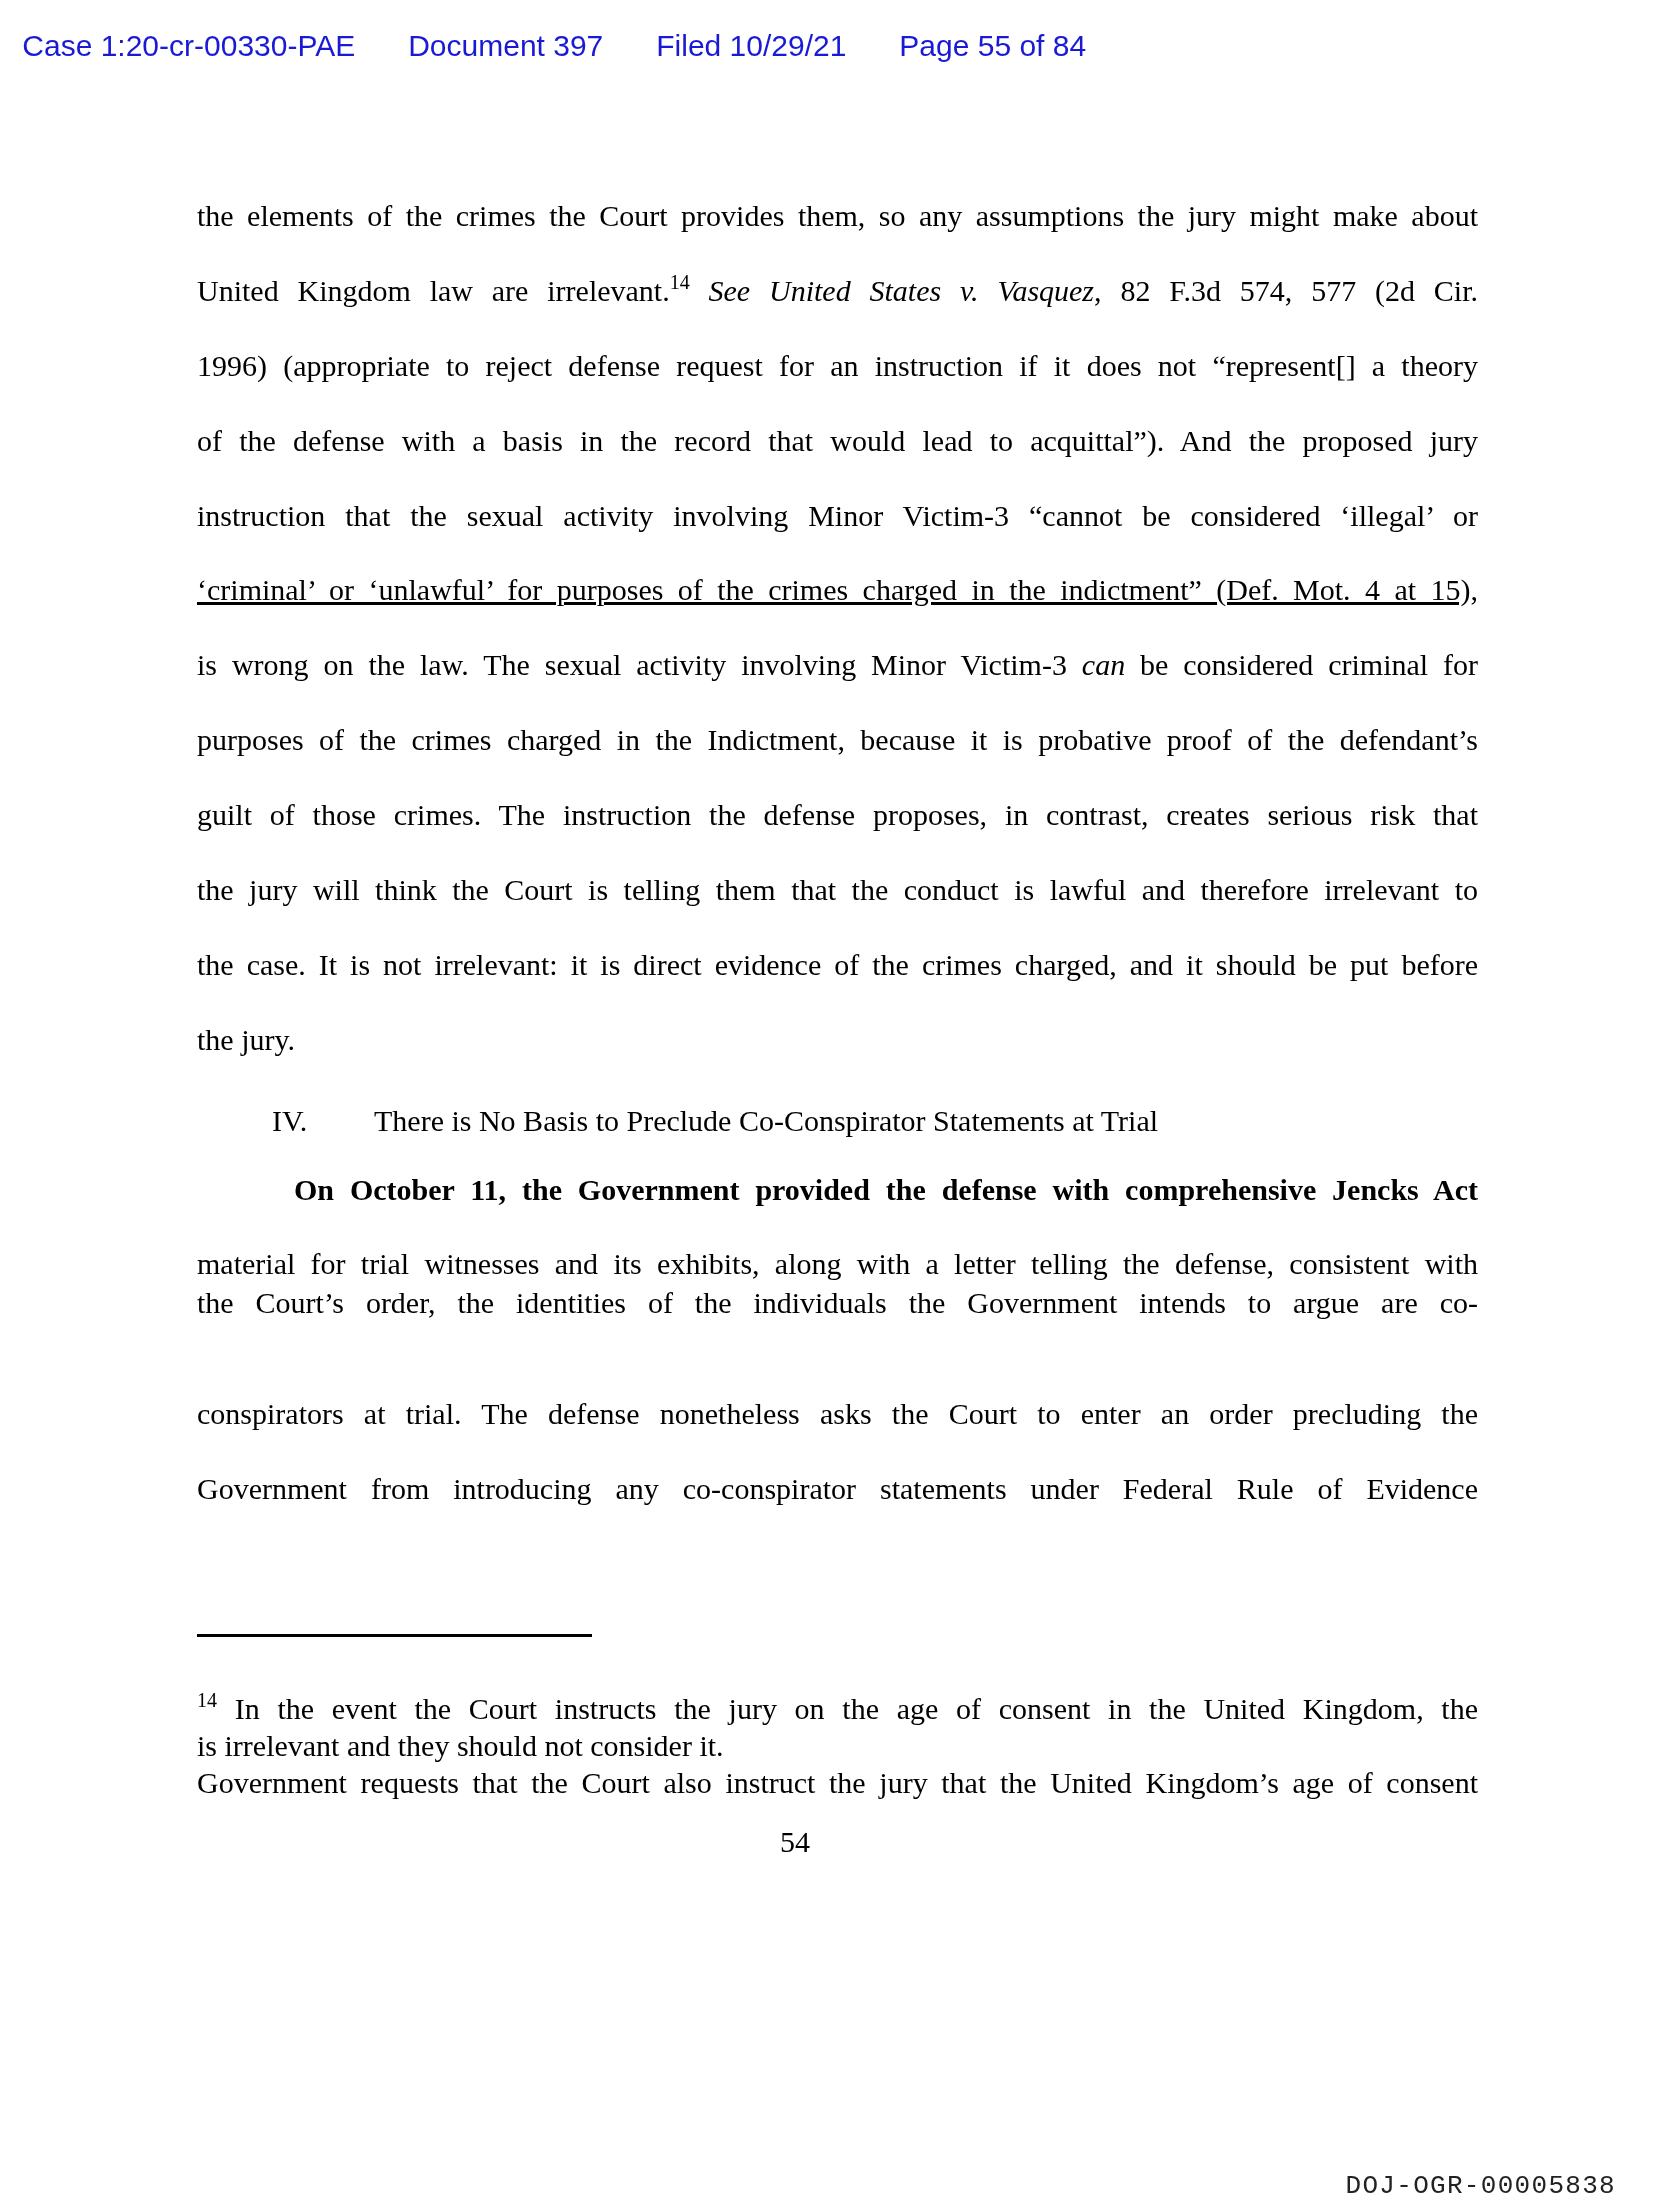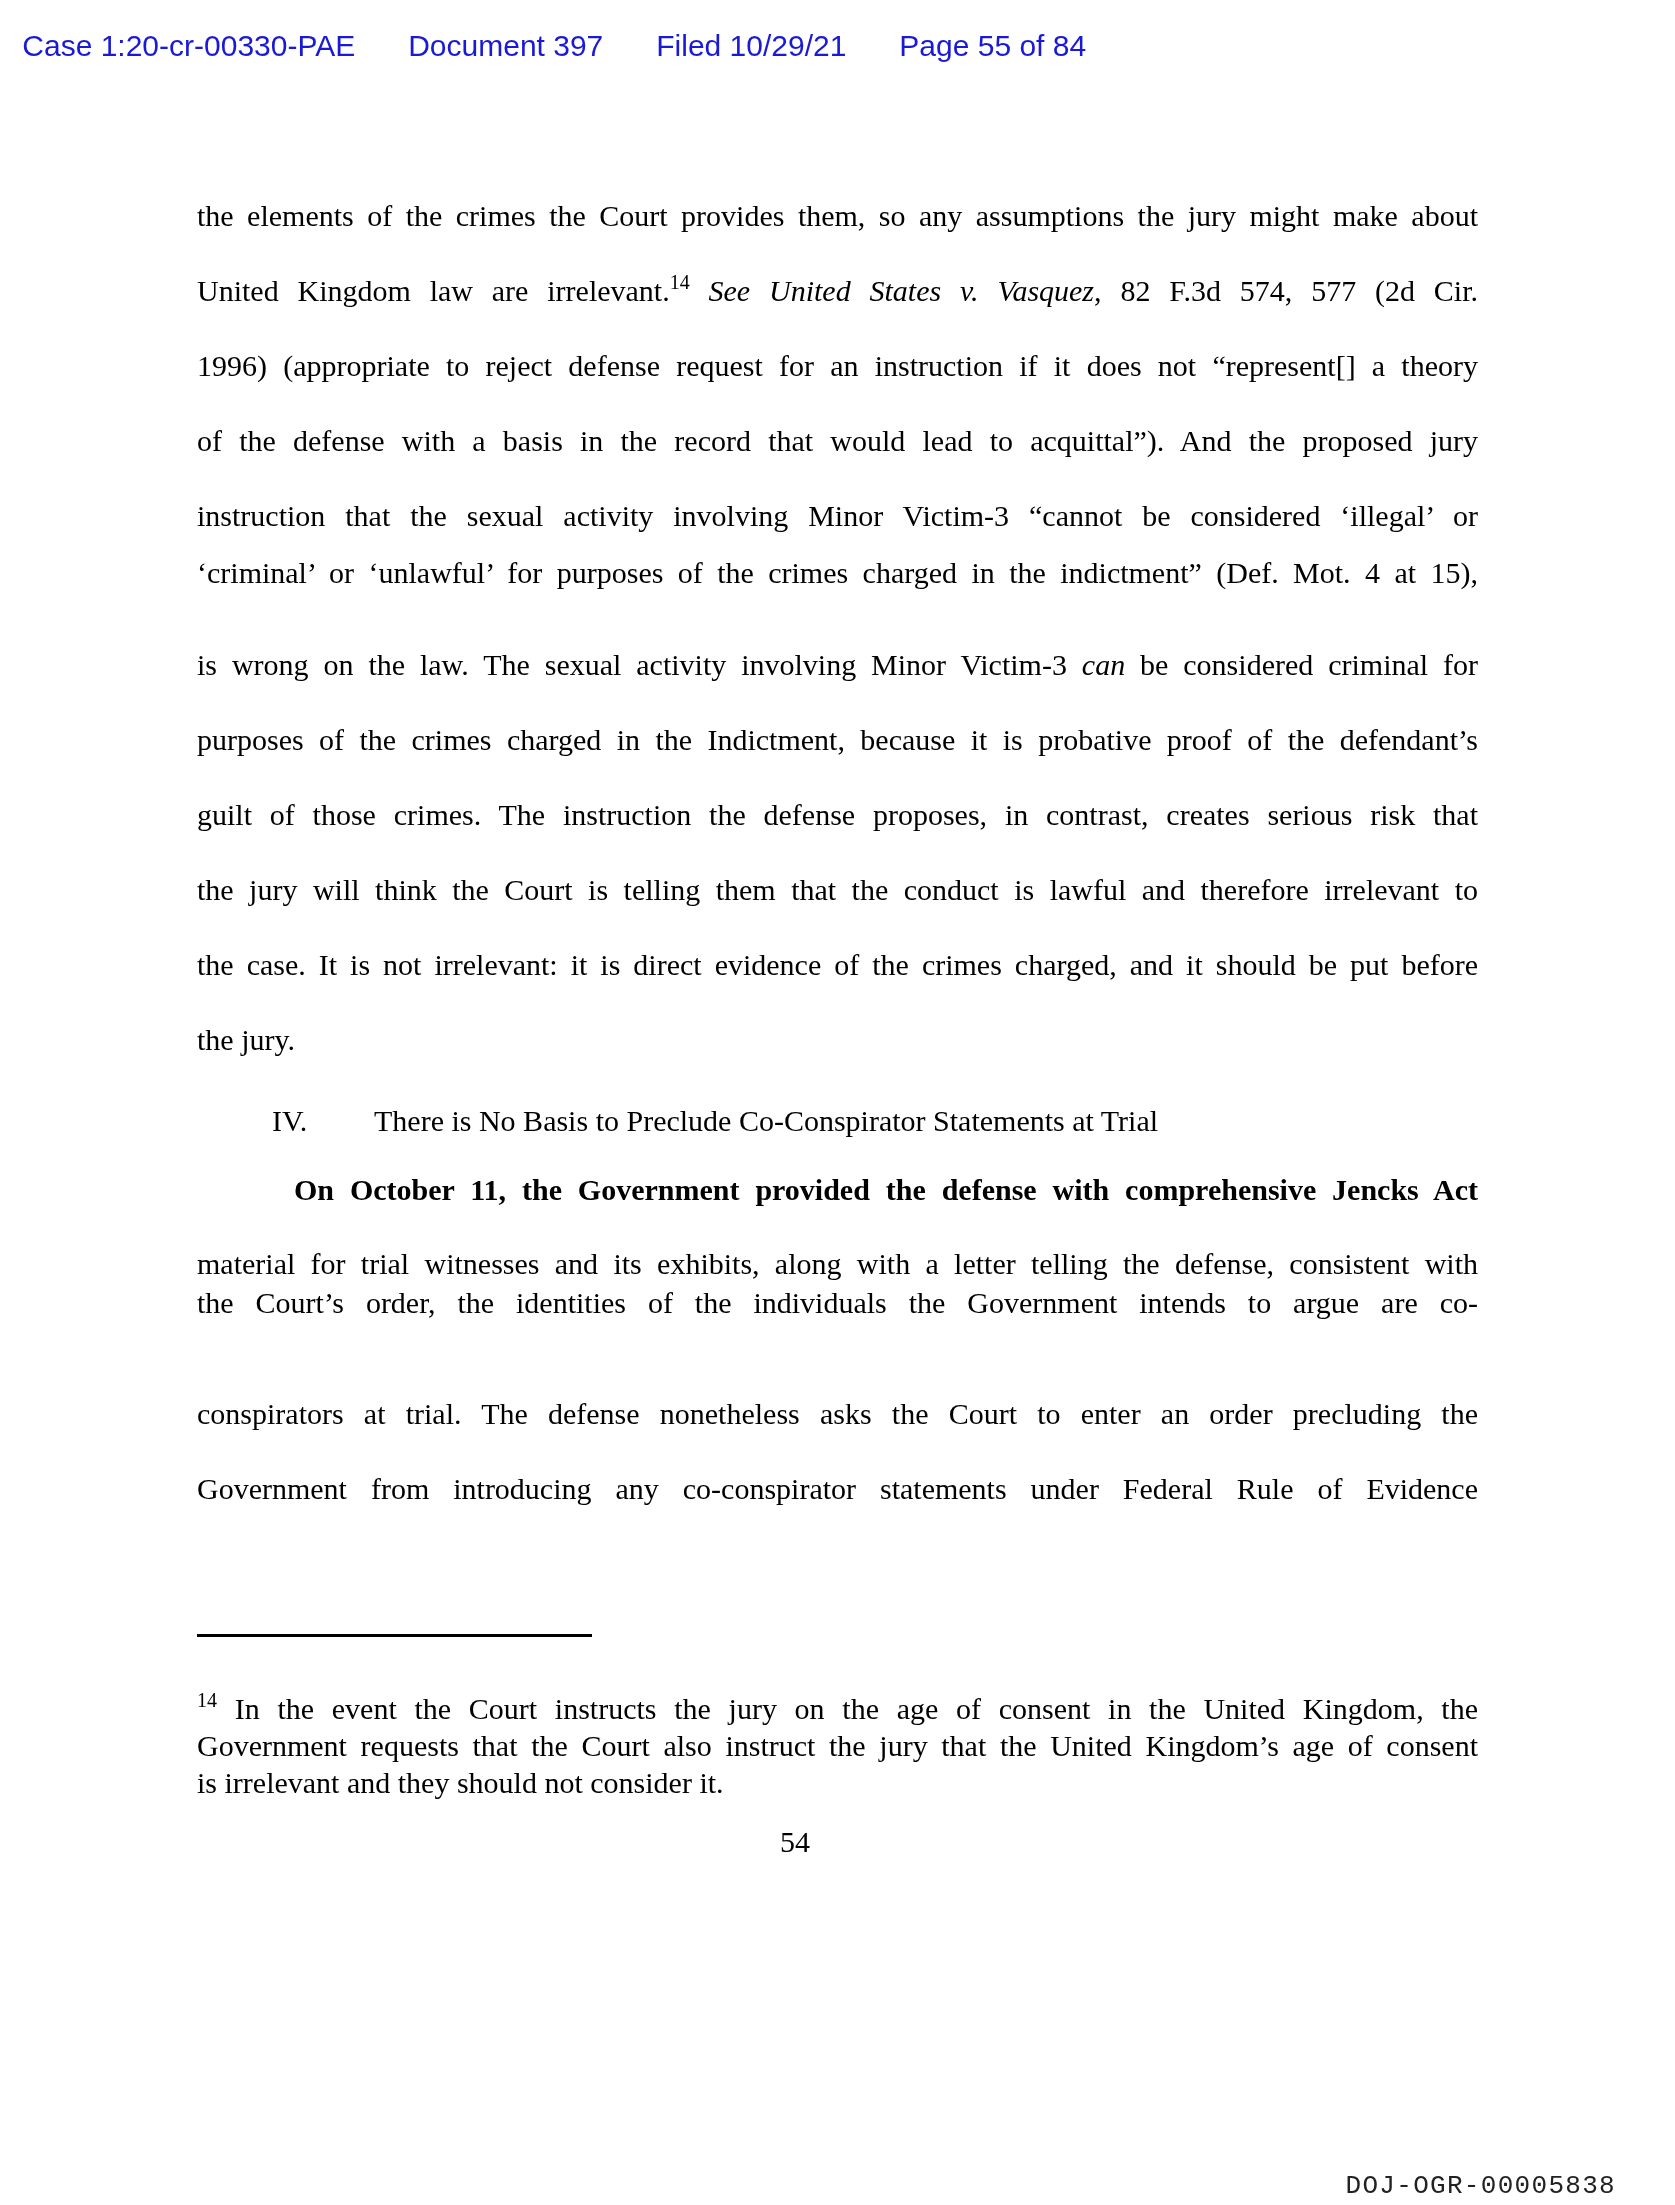--- a/index.html
+++ b/index.html
@@ -123,21 +123,21 @@
   <span>Filed 10/29/21</span>
   <span>Page 55 of 84</span>
 </div>
 
 <div class="body-text" style="top:0;">
   <div class="line" style="top:201px;">the elements of the crimes the Court provides them, so any assumptions the jury might make about</div>
   <div class="line" style="top:276px;"><span>United Kingdom law are irrelevant.</span><sup>14</sup><i> See United States v. Vasquez</i><span>, 82 F.3d 574, 577 (2d Cir.</span></div>
   <div class="line" style="top:351px;">1996) (appropriate to reject defense request for an instruction if it does not “represent[] a theory</div>
   <div class="line" style="top:426px;">of the defense with a basis in the record that would lead to acquittal”).  And the proposed jury</div>
   <div class="line" style="top:501px;">instruction that the sexual activity involving Minor Victim-3 “cannot be considered ‘illegal’ or</div>
-  <div class="line" style="top:558px;">‘criminal’ or ‘unlawful’ for purposes of the crimes charged in the indictment” (Def. Mot. 4 at 15),</div>
+  <div class="line" style="top:575px;text-decoration:underline;">‘criminal’ or ‘unlawful’ for purposes of the crimes charged in the indictment” (Def. Mot. 4 at 15),</div>
   <div class="line" style="top:650px;"><span>is wrong on the law.  The sexual activity involving Minor Victim-3 </span><i>can</i><span> be considered criminal for</span></div>
   <div class="line" style="top:725px;">purposes of the crimes charged in the Indictment, because it is probative proof of the defendant’s</div>
   <div class="line" style="top:800px;">guilt of those crimes.  The instruction the defense proposes, in contrast, creates serious risk that</div>
   <div class="line" style="top:875px;">the jury will think the Court is telling them that the conduct is lawful and therefore irrelevant to</div>
   <div class="line" style="top:950px;">the case.  It is not irrelevant: it is direct evidence of the crimes charged, and it should be put before</div>
   <div class="line last" style="top:1025px;">the jury.</div>
 
   <div class="line indent" style="top:1175px;">On October 11, the Government provided the defense with comprehensive Jencks Act</div>
   <div class="line" style="top:1249px;">material for trial witnesses and its exhibits, along with a letter telling the defense, consistent with</div>
   <div class="line" style="top:1288px;">the Court’s order, the identities of the individuals the Government intends to argue are co-</div>
@@ -146,20 +146,20 @@
 </div>
 
 <div class="heading">
   <span class="num">IV.</span><span>There is No Basis to Preclude Co-Conspirator Statements at Trial</span>
 </div>
 
 <div class="fn-rule"></div>
 
 <div class="footnote">
   <div class="fline"><sup>14</sup><span> In the event the Court instructs the jury on the age of consent in the United Kingdom, the</span></div>
+  <div class="fline last">is irrelevant and they should not consider it.</div>
   <div class="fline">Government requests that the Court also instruct the jury that the United Kingdom’s age of consent</div>
-  <div class="fline last">is irrelevant and they should not consider it.</div>
 </div>
 
 <div class="page-number">54</div>
 
 <div class="bates">DOJ-OGR-00005838</div>
 
 
 </body></html>

